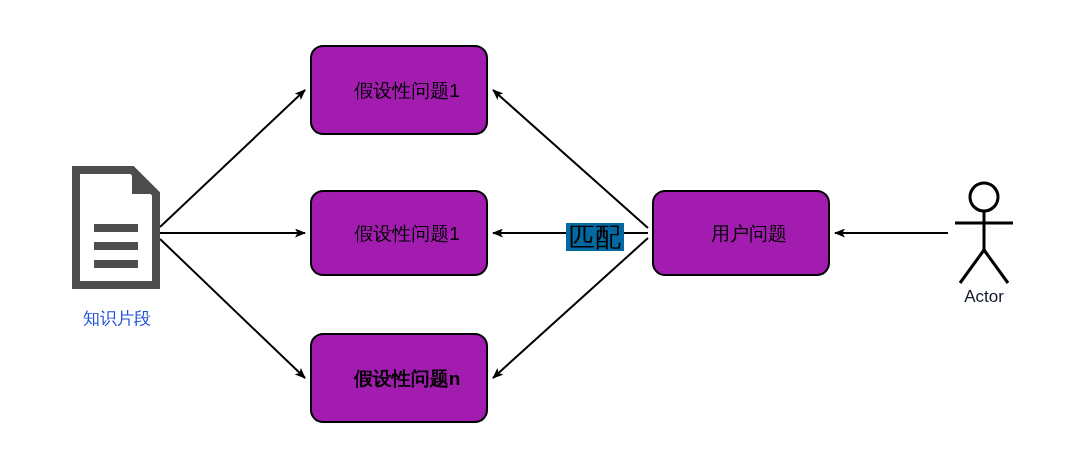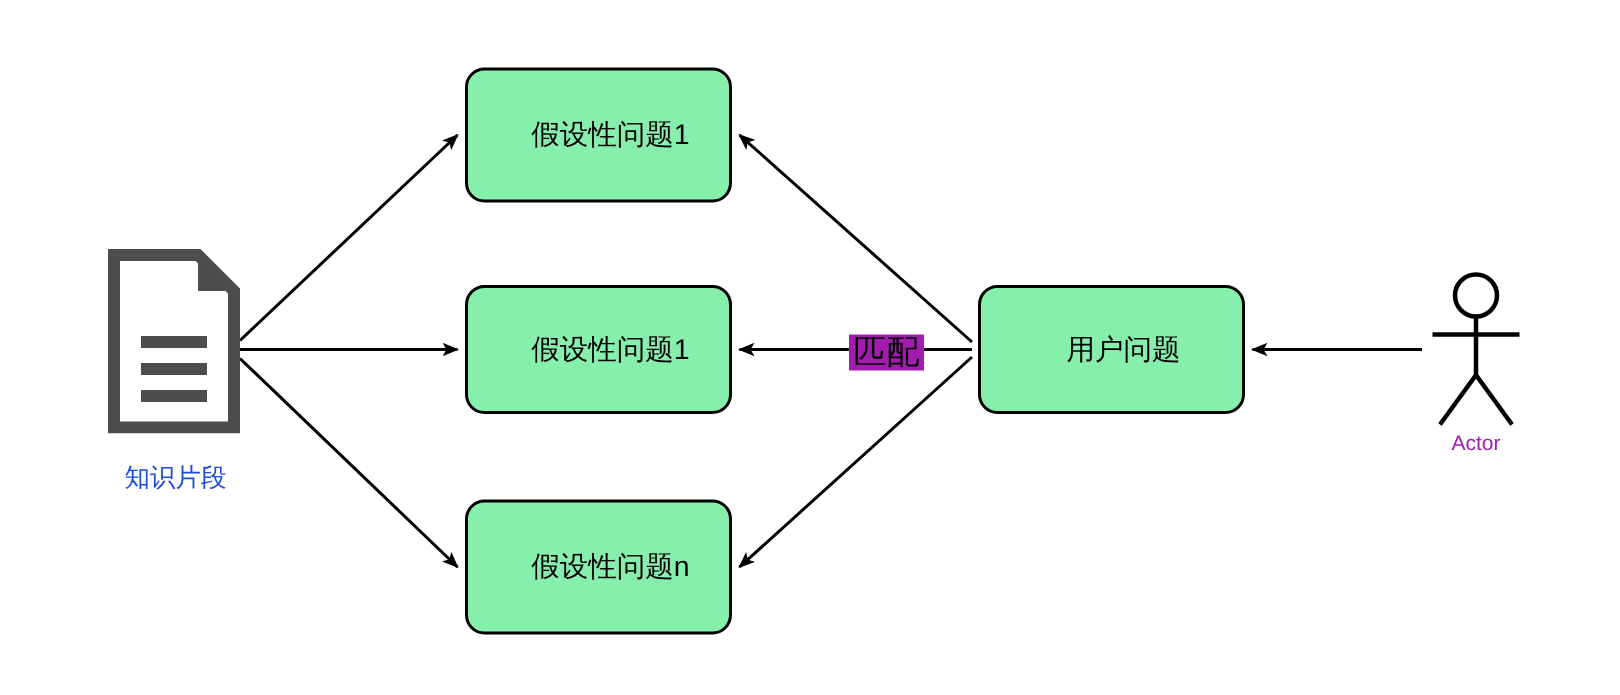--- a/index.html
+++ b/index.html
@@ -25,45 +25,45 @@
     left: 0;
     top: 0;
     width: 1080px;
     height: 463px;
   }
 
   
   .node-box {
     position: absolute;
     box-sizing: border-box;
-    background: #86efac;
+    background: #a21caf;
     border: 2px solid #000000;
     border-radius: 13px;
     display: flex;
     align-items: center;
     justify-content: center;
     padding-left: 16px;
   }
   .node-label {
     font-size: 19px;
     line-height: 1;
     color: #000000;
     white-space: nowrap;
   }
 
   #box-hq1   { left: 310px; top: 45px;  width: 178px; height: 90px; }
   #box-hq2   { left: 310px; top: 190px; width: 178px; height: 86px; }
-  #box-hqn   { left: 310px; top: 333px; width: 178px; height: 90px; }
+  #box-hqn   { left: 310px; top: 333px; width: 178px; height: 90px; font-weight: bold; }
   #box-user  { left: 652px; top: 190px; width: 178px; height: 86px; justify-content: center; }
 
   
   .edge-label {
     position: absolute;
-    background: #a21caf;
-    font-size: 22px;
+    background: #0369a1;
+    font-size: 26px;
     line-height: 1;
     padding: 1px 3px;
     white-space: nowrap;
     color: #000000;
   }
   #label-match { left: 566px; top: 223px; }
 
   
   #doc-icon {
     position: absolute;
@@ -91,23 +91,23 @@
     top: 178px;
     width: 80px;
     height: 110px;
   }
   #actor-caption {
     position: absolute;
     left: 924px;
     top: 288px;
     width: 120px;
     text-align: center;
-    font-size: 14px;
+    font-size: 17px;
     line-height: 1;
-    color: #a21caf;
+    color: #0f172a;
     white-space: nowrap;
   }
 </style>
 </head>
 <body>
 
 <div id="canvas">
 
   <svg id="edges" viewBox="0 0 1080 463" xmlns="http://www.w3.org/2000/svg">
     <defs>

